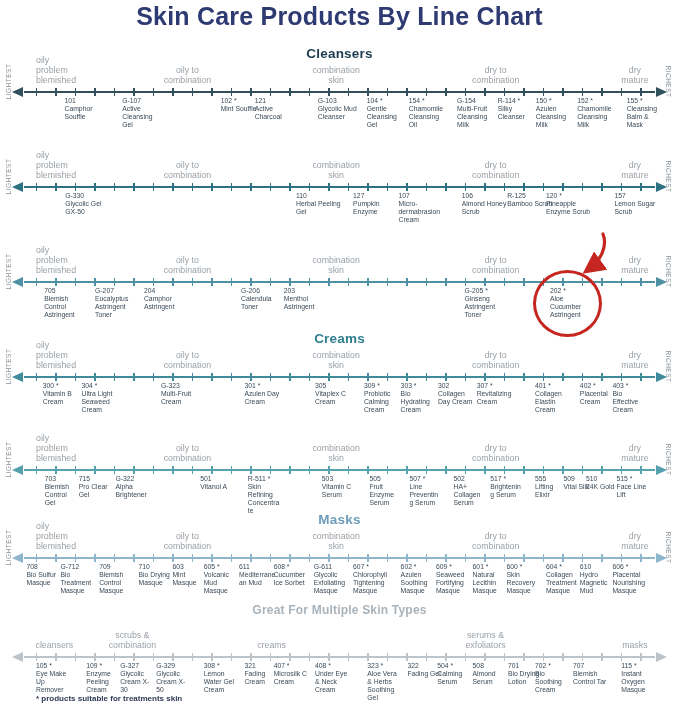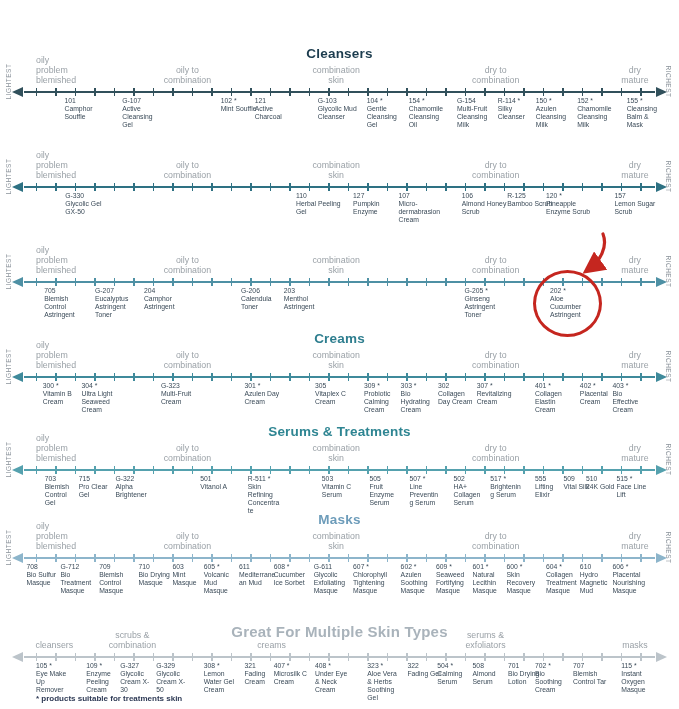--- a/index.html
+++ b/index.html
@@ -3,21 +3,21 @@
 <meta charset="utf-8">
 <style>
   html,body{margin:0;padding:0;background:#fff;}
   #page{position:relative;width:679px;height:709px;background:#fff;overflow:hidden;
         font-family:"Liberation Sans",sans-serif;}
   .page-title{position:absolute;top:2px;left:0;right:0;text-align:center;
         font-size:25px;font-weight:700;letter-spacing:0.2px;}
   .section{position:absolute;left:0;width:679px;}
   .sec-header{position:absolute;top:0;left:0;right:0;text-align:center;
         font-size:13.5px;font-weight:700;letter-spacing:0.2px;}
-  .sec-header.big{font-size:15px;margin-top:20px;}
+  .sec-header.big{font-size:12px;}
   .sec-sub{position:absolute;top:19px;left:0;right:0;text-align:center;
         font-size:8.5px;color:#c6cdd3;}
   .zone{position:absolute;display:flex;flex-direction:column;justify-content:flex-end;
         height:34px;font-size:8.8px;line-height:1.12;color:#9aa1a7;white-space:nowrap;}
   .zone.zc{transform:translateX(-50%);text-align:center;}
   .zone.zl{text-align:left;}
   .axis{position:absolute;left:28px;right:28px;height:8px;}
   .ax-line{position:absolute;left:-4px;right:-4px;top:3px;height:1.8px;background:currentColor;}
   .ax-ticks{position:absolute;left:8px;right:8px;top:0;bottom:0;
         background:repeating-linear-gradient(90deg,currentColor 0 1.3px,transparent 1.3px 19.5px);}
@@ -34,20 +34,21 @@
   .p-code{white-space:nowrap;}
   .annot-circle{position:absolute;left:533px;top:270px;width:63px;height:61px;
         border:3.5px solid #c5261f;border-radius:50%;z-index:5;}
   .annot-arrow{position:absolute;left:576px;top:231px;z-index:5;}
   .footnote{position:absolute;left:36px;top:694px;font-size:8px;font-weight:700;color:#2e3a55;}
 </style>
 </head>
 <body>
 
 <div id="page">
+  <div class="page-title" style="color: rgb(46, 58, 114);">Skin Care Products By Line Chart</div>
   <div id="sections">
       <div class="section" style="top: 46px; height: 95px;">
         <div class="sec-header" style="color: rgb(28, 60, 78);">Cleansers</div>
         <div class="zone zl" style="left: 5.3%; top: 6px;">
           <div class="zone-line">oily</div>
           <div class="zone-line">problem</div>
           <div class="zone-line">blemished</div>
         </div>
         <div class="zone zc" style="left: 27.6%; top: 6px;">
           <div class="zone-line">oily to</div>
@@ -318,21 +319,20 @@
         <div class="product" style="left: 85.4%; top: 51px; width: 36px;">
           <div class="p-code">402 *</div>
           <div class="p-name">Placental Cream</div>
         </div>
         <div class="product" style="left: 90.2%; top: 51px; width: 36px;">
           <div class="p-code">403 *</div>
           <div class="p-name">Bio Effective Cream</div>
         </div>
       </div>
       <div class="section" style="top: 424px; height: 88px;">
-        <div class="sec-header" style="color: rgb(46, 133, 146);">Serums &amp; Treatments</div>
         <div class="zone zl" style="left: 5.3%; top: 6px;">
           <div class="zone-line">oily</div>
           <div class="zone-line">problem</div>
           <div class="zone-line">blemished</div>
         </div>
         <div class="zone zc" style="left: 27.6%; top: 6px;">
           <div class="zone-line">oily to</div>
           <div class="zone-line">combination</div>
         </div>
         <div class="zone zc" style="left: 49.5%; top: 6px;">

